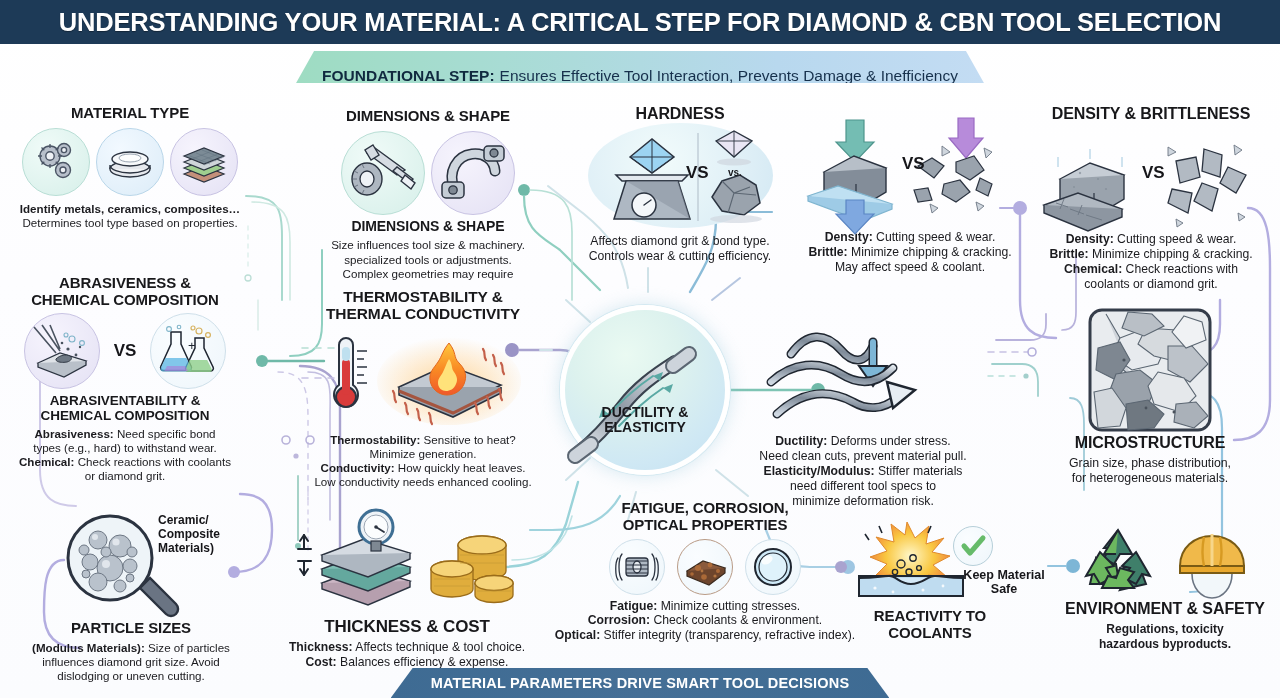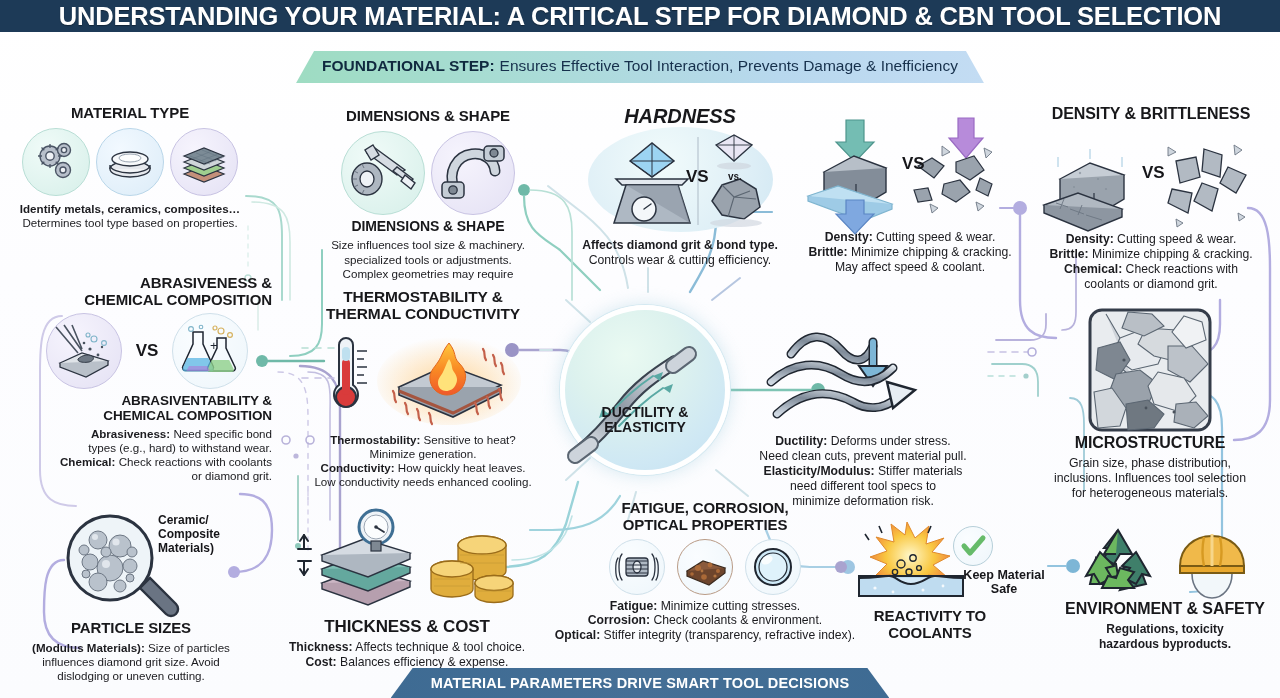--- a/index.html
+++ b/index.html
@@ -12,40 +12,40 @@
   }
   #root {
     position: relative;
     width: 1280px; height: 698px;
     background: linear-gradient(180deg,#ffffff 0%,#fdfdff 40%,#fbfcfe 100%);
     overflow: hidden;
   }
 
   
   .topbar {
-    position: absolute; left: 0; top: 0; width: 1280px; height: 32px;
+    position: absolute; left: 0; top: 0; width: 1280px; height: 44px;
     background: #1d3a57;
     display: flex; align-items: center; justify-content: center;
   }
   .topbar .title {
     color: #ffffff;
     font-size: 25.5px;
     font-weight: bold;
     letter-spacing: -0.2px;
     white-space: nowrap;
     text-shadow: 0 1px 1px rgba(0,0,0,.35);
   }
   .subbar-wrap {
     position: absolute; left: 0; top: 50px; width: 1280px; height: 34px;
     display: flex; align-items: center; justify-content: center;
   }
   .subbar {
     height: 32px;
-    padding: 8px 26px;
-    display: flex; align-items: flex-end; justify-content: center;
+    padding: 16px 26px;
+    display: flex; align-items: flex-start; justify-content: center;
     background: linear-gradient(90deg,#9edcc2 0%,#a8dcd4 30%,#b8d8ee 70%,#c3dcf3 100%);
     clip-path: polygon(18px 0, calc(100% - 18px) 0, 100% 100%, 0 100%);
     font-size: 15.5px;
     color: #16304c;
     white-space: nowrap;
   }
   .subbar b { font-weight: bold; color: #10293f; margin-right: 5px; }
 
   
   .footer-wrap {
@@ -262,21 +262,21 @@
           </g>
         </svg>
       </div>
     </div>
     <div class="body">
       <div style="font-weight:bold;">Identify metals, ceramics, composites…</div>
       <div>Determines tool type based on properties.</div>
     </div>
   </div>
 
-  <div class="node" style="left:22px; top:275px; width:250px;text-align:right;">
+  <div class="node" style="left:0; top:275px; width:250px;">
     <div class="heading">
       <div>ABRASIVENESS &amp;</div>
       <div>CHEMICAL COMPOSITION</div>
     </div>
     <div class="icons" style="margin:4px 0 4px 0;">
       <div class="bub lilac" style="width:76px;height:76px;">
         <svg width="60" height="52" viewBox="0 0 60 52">
           <path d="M6 38l22-10 26 8-22 12z" fill="#dfe3e8" stroke="#2b3340" stroke-width="1.3"></path>
           <path d="M6 38v4l26 10 22-12v-4" fill="#b9c0c9" stroke="#2b3340" stroke-width="1.3"></path>
           <path d="M24 34c4-4 10-5 14-3 3 2 1 5-3 6-5 1-12 0-11-3z" fill="#6e7884" stroke="#333b47" stroke-width="1"></path>
@@ -513,21 +513,21 @@
       </div>
     </div>
     <div class="heading" style="font-size:17px;">THICKNESS &amp; COST</div>
     <div class="body" style="font-size:12.2px;">
       <div><b>Thickness:</b><span> Affects technique &amp; tool choice.</span></div>
       <div><b>Cost:</b><span> Balances efficiency &amp; expense.</span></div>
     </div>
   </div>
 
   <div class="node" style="left:570px; top:105px; width:220px;">
-    <div class="heading" style="font-size:20px;font-style:italic;">HARDNESS</div>
+    <div class="heading" style="font-size:16px;">HARDNESS</div>
     <div style="position:relative;height:105px;margin-top:-4px;">
       <div style="position:absolute;left:18px;top:0;width:185px;height:105px;border-radius:50%;
                   background:radial-gradient(circle at 40% 34%,#f1fbfb,#ddeef6 70%,#d2e8f3);"></div>
       <svg width="220" height="108" viewBox="0 0 220 108" style="position:absolute;left:0;top:0;">
 
         <path d="M60 34l22-18 22 18-22 16z" fill="#9cd4f2" stroke="#2b3340" stroke-width="1.5"></path>
         <path d="M60 34h44M82 16v34M60 34l22 16M104 34L82 50" stroke="#2b3340" stroke-width="1"></path>
         <path d="M46 52h72l-6 6H52z" fill="#e3e9ef" stroke="#2b3340" stroke-width="1.5"></path>
         <path d="M56 58h52l12 38H44z" fill="#aeb8c3" stroke="#2b3340" stroke-width="1.5"></path>
         <path d="M56 58h52l12 38" fill="#8c96a3" opacity=".6"></path>
@@ -541,21 +541,21 @@
         <ellipse cx="164" cy="39" rx="17" ry="3.5" fill="#cfd6de" opacity=".7"></ellipse>
 
         <path d="M142 74l10-16 18-6 16 10 4 18-16 12-22-4z" fill="#9aa3ad" stroke="#2b3340" stroke-width="1.5"></path>
         <path d="M152 58l12 12 16-6M164 70l-6 20M164 70l22 2" stroke="#5b6672" stroke-width="1.1" fill="none"></path>
         <ellipse cx="166" cy="96" rx="26" ry="4" fill="#cfd6de" opacity=".65"></ellipse>
       </svg>
       <div class="vs" style="position:absolute;left:108px;top:40px;">VS</div>
       <div class="vs sm" style="position:absolute;left:150px;top:44px;">vs.</div>
     </div>
     <div class="body" style="font-size:12.2px;margin-top:6px;">
-      <div style="font-weight:bold;">Affects diamond grit &amp; bond type.</div>
+      <div style="font-weight:normal;">Affects diamond grit &amp; bond type.</div>
       <div>Controls wear &amp; cutting efficiency.</div>
     </div>
   </div>
 
   <div class="hub" style="left:560px; top:305px;">
     <svg width="160" height="160" viewBox="0 0 160 160" style="position:absolute;left:0;top:0;">
       <defs>
         <linearGradient id="rodG" x1="0" y1="1" x2="1" y2="0">
           <stop offset="0" stop-color="#e8edf2"></stop>
             <stop offset=".45" stop-color="#8d97a3"></stop>
@@ -826,21 +826,20 @@
         <g fill="#4a525c">
             <circle cx="36" cy="52" r="1.6"></circle>
             <circle cx="86" cy="104" r="1.5"></circle>
             <circle cx="58" cy="100" r="1.4"></circle>
           </g>
       </svg>
     </div>
     <div class="heading" style="font-size:16px;margin-top:2px;">MICROSTRUCTURE</div>
     <div class="body" style="font-size:12.3px;">
       <div>Grain size, phase distribution,</div>
-      <div>inclusions. Influences tool selection</div>
       <div>for heterogeneous materials.</div>
     </div>
   </div>
 
   <div class="node" style="left:1050px; top:522px; width:230px;">
     <div class="icons" style="gap:10px;">
       <div>
         <svg width="84" height="80" viewBox="0 0 84 80">
           <g stroke="#1f2630" stroke-width="2">
             <path d="M42 8l14 24h-12l-6 10-10-6 6-10h-6z" fill="#3f7f6a"></path>

